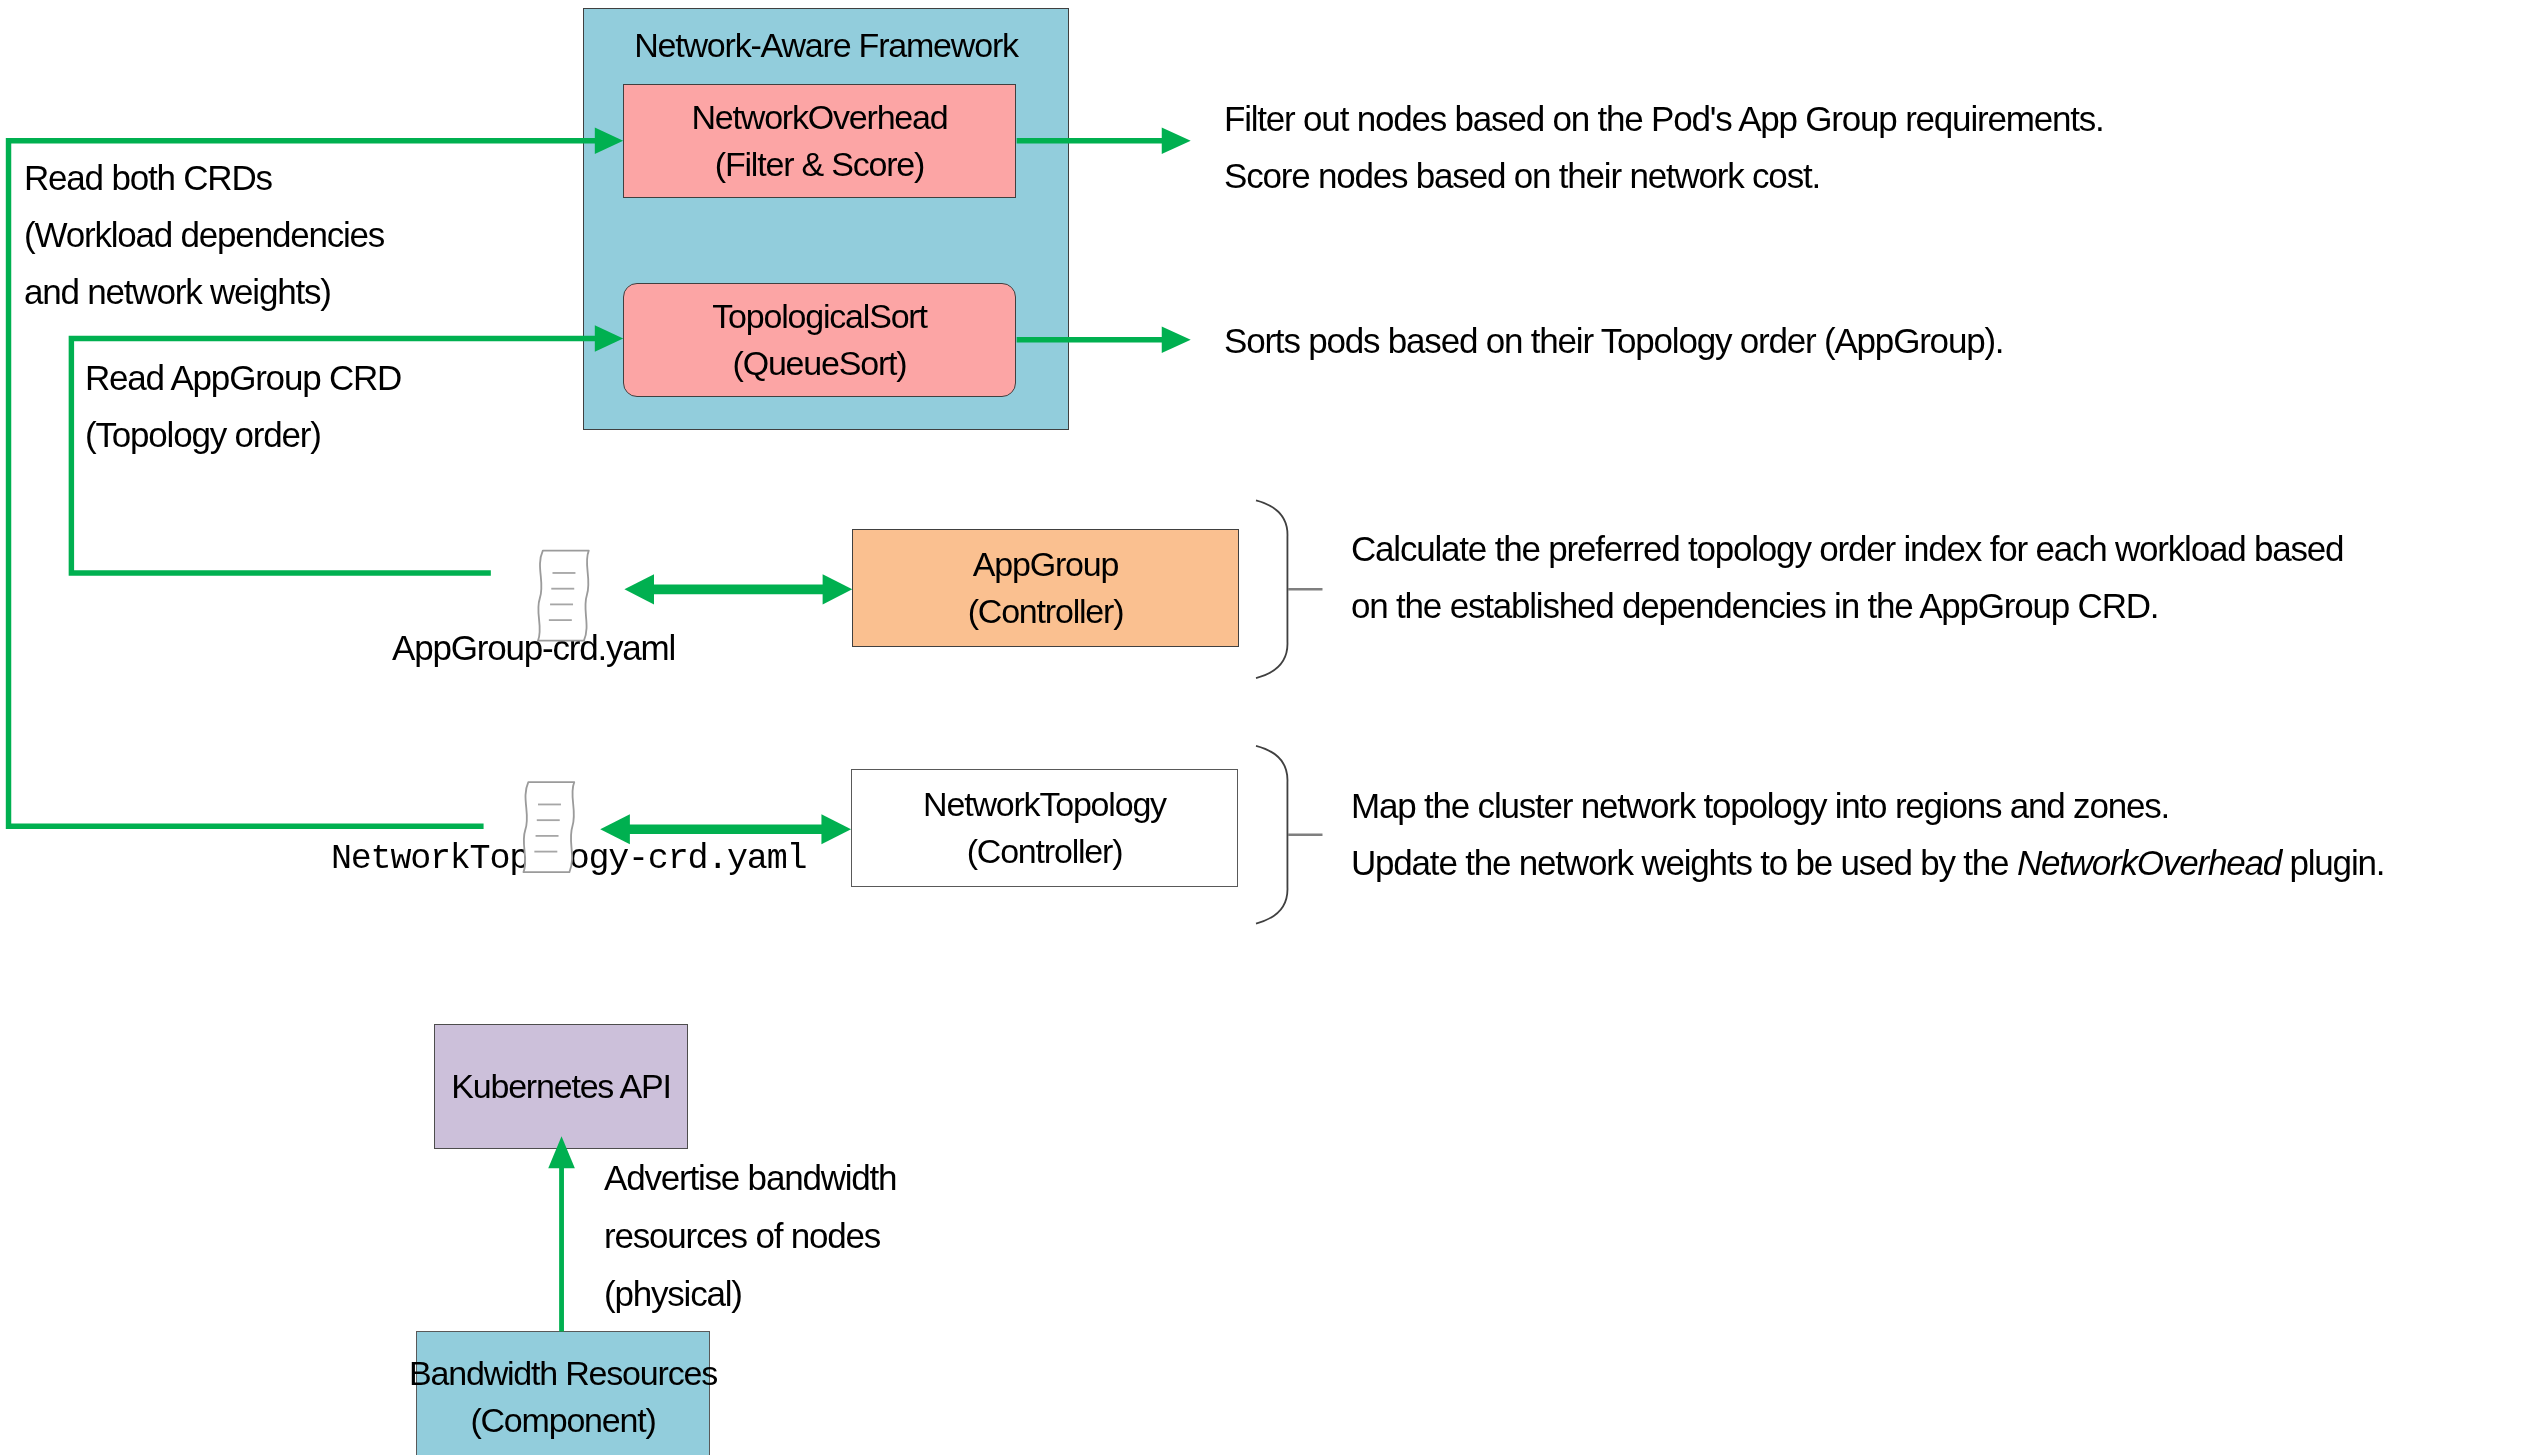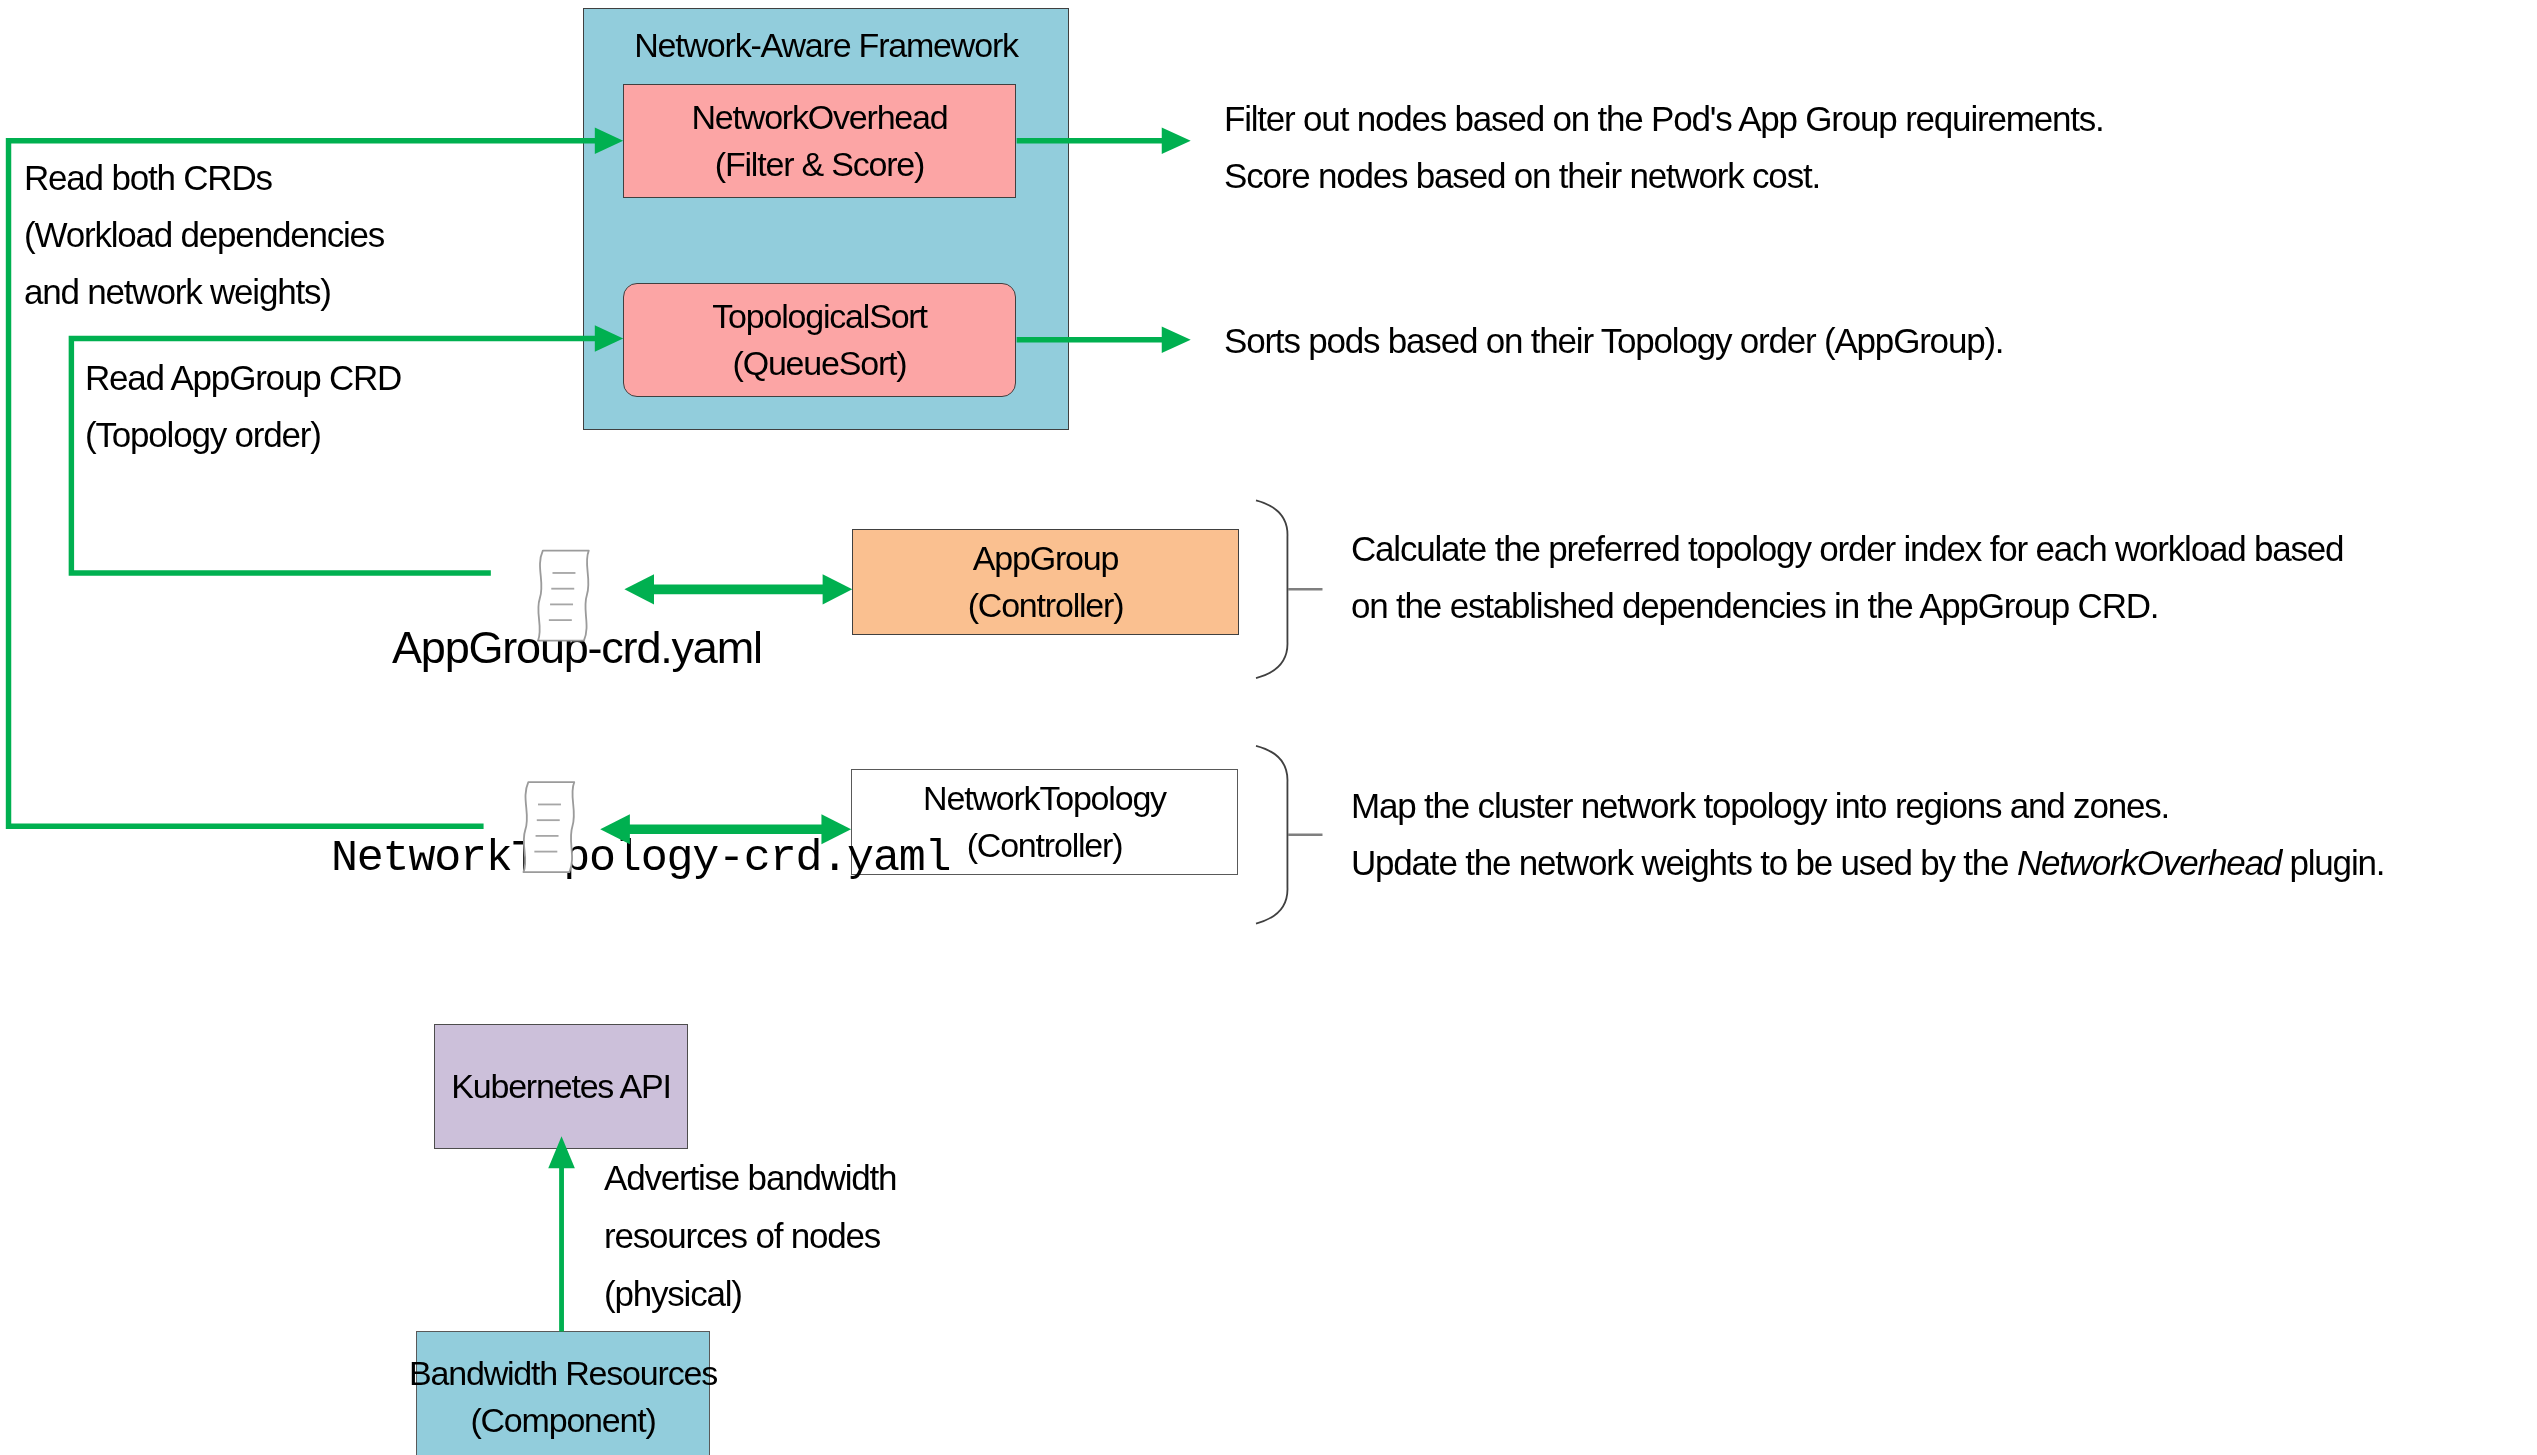--- a/index.html
+++ b/index.html
@@ -49,21 +49,21 @@
   .plugin {
     background: #fca5a5;
     border: 1.8px solid #404040;
     left: 623px;
     width: 393px;
     height: 114px;
   }
   .plugin.p1 { top: 84px; }
   .plugin.p2 { top: 283px; border-radius: 14px; }
   .controller {
-    width: 387px; height: 106px;
+    width: 387px; height: 118px;
   }
   .ctrl-appgroup {
     left: 852px; top: 529px;
     background: #fac090;
     border: 1.8px solid #404040;
   }
   .ctrl-networktopology {
     left: 851px; top: 769px;
     background: #ffffff;
     border: 1.8px solid #595959;
@@ -92,21 +92,21 @@
     font-size: 35px;
     letter-spacing: -1.2px;
     white-space: pre-line;
     line-height: 57px;
   }
   .nowrap { white-space: nowrap; }
   .it { font-style: italic; }
   .yaml-label {
     position: absolute;
     z-index: 3;
-    font-size: 45px;
+    font-size: 35px;
     letter-spacing: -1.2px;
     white-space: nowrap;
     line-height: 42px;
   }
 </style>
 </head>
 <body>
 
 <div id="canvas">
 

